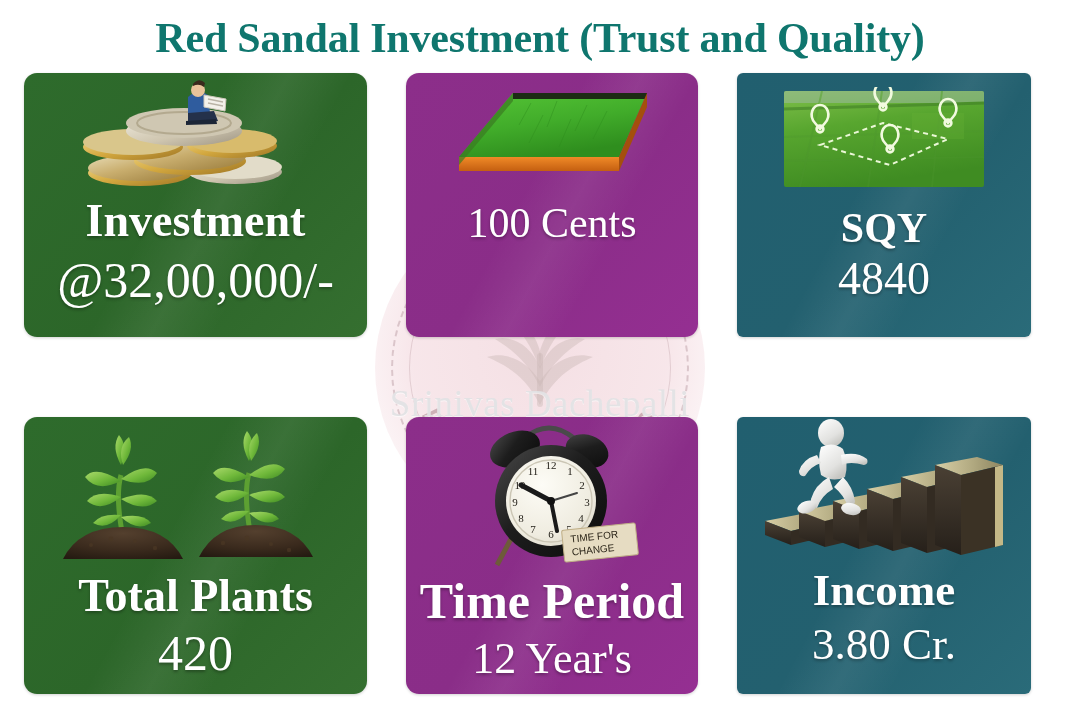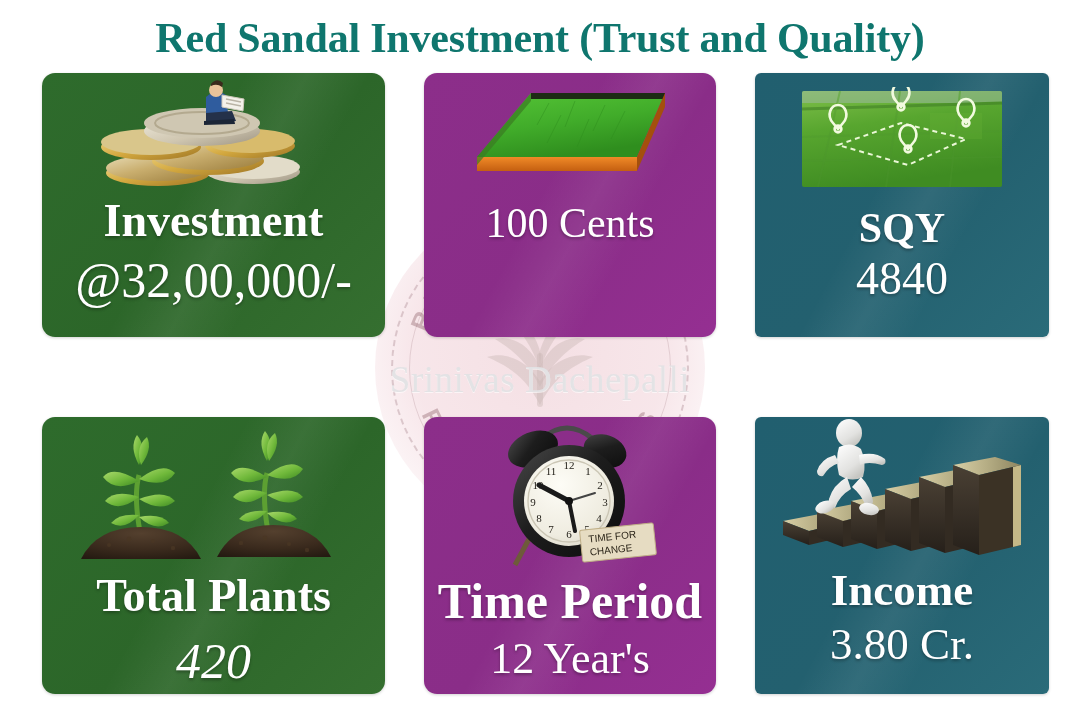--- a/index.html
+++ b/index.html
@@ -67,21 +67,21 @@
     position: absolute;
     left: 50%;
     top: 46%;
     transform: translate(-50%,-50%);
     opacity: .30;
   }
   .wm-name {
     position: absolute;
     left: 0;
     right: 0;
-    top: 358px;
+    top: 382px;
     text-align: center;
     font-family: "Liberation Serif", serif;
     font-size: 37px;
     color: rgba(225,225,228,0.95);
     letter-spacing: 0.5px;
     text-shadow: 0 1px 0 rgba(255,255,255,0.6);
   }
 
   
   #page-title {
@@ -99,21 +99,21 @@
 
   
   #cards-grid {
     position: relative;
     z-index: 2;
     display: grid;
     grid-template-columns: 343px 292px 294px;
     grid-template-rows: 264px 277px;
     column-gap: 39px;
     row-gap: 80px;
-    padding: 0 0 0 42px;
+    padding: 0 0 0 24px;
     margin-top: 7px;
   }
 
   .card {
     border-radius: 13px;
     position: relative;
     overflow: hidden;
     display: flex;
     flex-direction: column;
     align-items: center;
@@ -164,21 +164,21 @@
   .c-plot .card-art { height: 118px; padding-top: 14px; }
   .c-plot .card-label { font-size: 42px; margin-top: 12px; }
   .c-plot .card-value { font-size: 42px; margin-top: 10px; }
 
   .c-sqy .card-art { height: 118px; padding-top: 14px; }
   .c-sqy .card-label { font-size: 42px; margin-top: 16px; }
   .c-sqy .card-value { font-size: 46px; margin-top: 4px; }
 
   .c-plants .card-art { height: 146px; padding-top: 10px; }
   .c-plants .card-label { font-size: 46px; margin-top: 9px; }
-  .c-plants .card-value { font-size: 50px; margin-top: 14px; font-style: italic; }
+  .c-plants .card-value { font-size: 50px; margin-top: 6px; }
 
   .c-time .card-art { height: 160px; padding-top: 6px; }
   .c-time .card-label { font-size: 50px; margin-top: -2px; }
   .c-time .card-value { font-size: 44px; margin-top: 8px; }
 
   .c-income .card-art { height: 150px; padding-top: 8px; }
   .c-income .card-label { font-size: 45px; margin-top: 0px; }
   .c-income .card-value { font-size: 45px; margin-top: 6px; }
 </style>
 </head>

